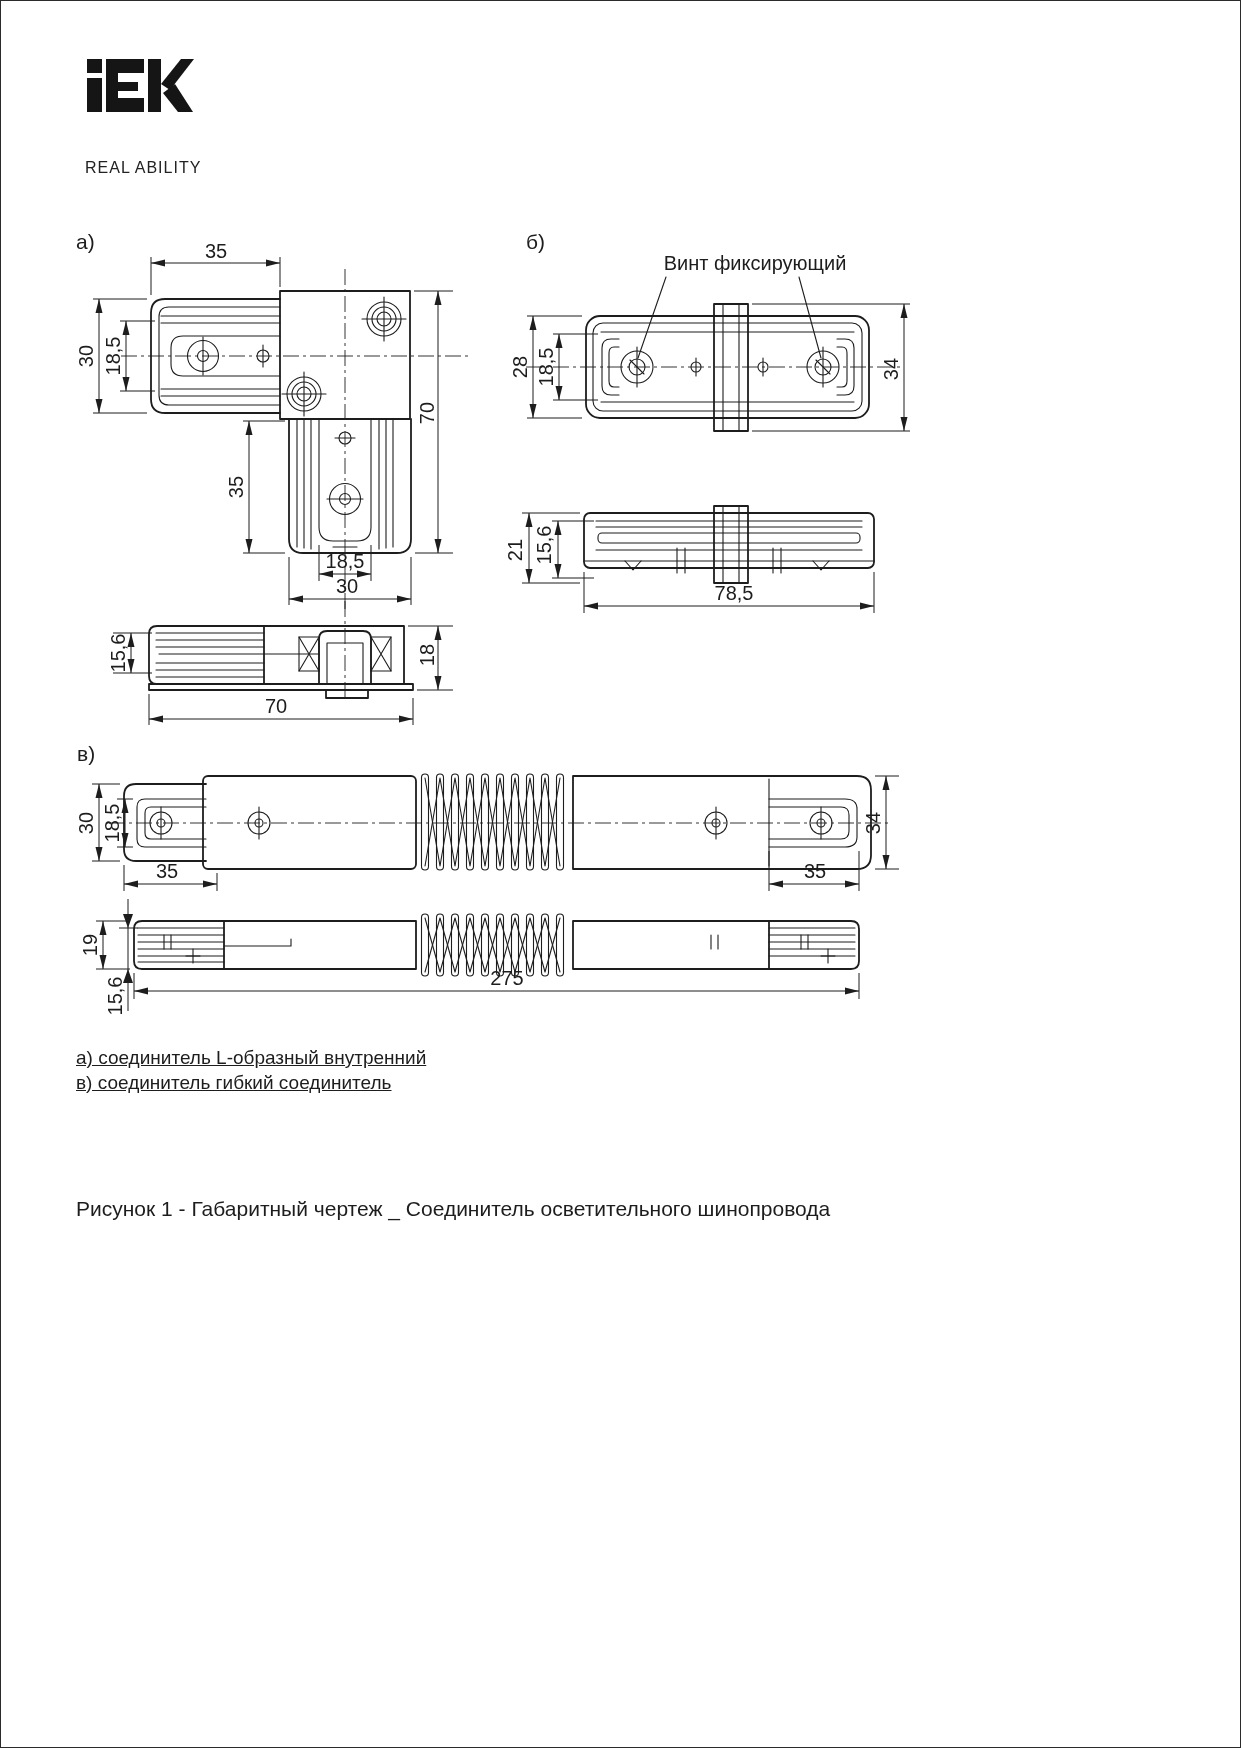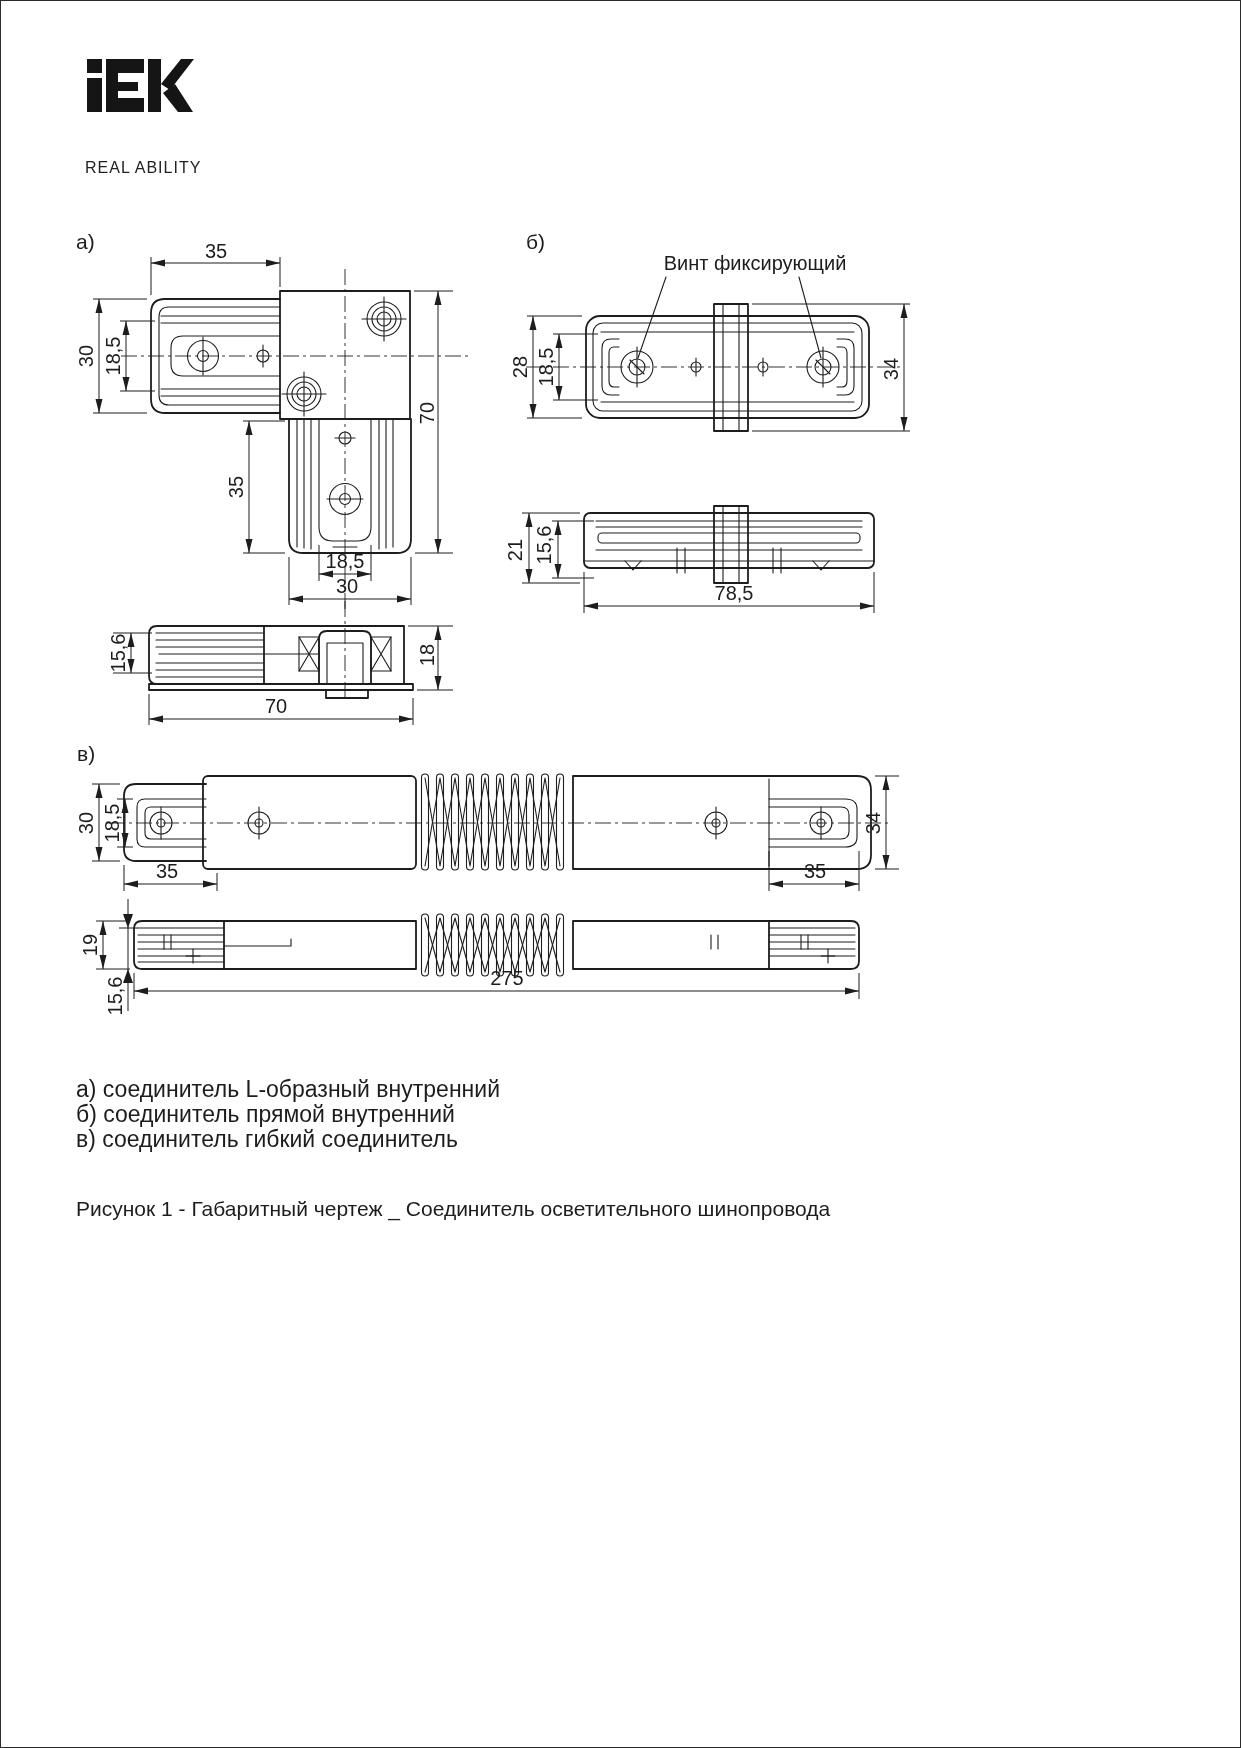--- a/index.html
+++ b/index.html
@@ -24,22 +24,22 @@
     fill:#1d1d1d;
   }
   .dim-text{font-size:20px;}
   .fig-label{font-size:21px;}
   .note-text{font-size:20px;}
   .part{fill:none;stroke:#1d1d1d;stroke-width:1.8;stroke-linejoin:round;stroke-linecap:round;}
   .thin{fill:none;stroke:#1d1d1d;stroke-width:1.1;stroke-linejoin:round;stroke-linecap:round;}
   .dim{fill:none;stroke:#1d1d1d;stroke-width:1;}
   .cl{fill:none;stroke:#1d1d1d;stroke-width:0.9;stroke-dasharray:16 4 3 4;}
   .captions{
-    position:absolute;left:75px;top:1076px;
-    font-size:23px;line-height:25px;
+    position:absolute;left:75px;top:1044px;
+    font-size:19px;line-height:25px;text-decoration:underline;
   }
   .figure-caption{
     position:absolute;left:75px;top:1196px;
     font-size:21px;
   }
 </style>
 </head>
 <body>
 
 <div class="page">
@@ -374,19 +374,18 @@
 
         <path class="dim" d="M133,972 V998 M858,972 V998"></path>
         <line class="dim" x1="133" y1="990" x2="858" y2="990" marker-start="url(#arr)" marker-end="url(#arr)"></line>
         <text class="dim-text" x="506" y="984" text-anchor="middle">275</text>
       </g>
     </g>
   </svg>
 
   <div class="captions">
     <div>а) соединитель L-образный внутренний</div>
-    <div>б) соединитель прямой внутренний</div>
     <div>в) соединитель гибкий соединитель</div>
   </div>
 
   <div class="figure-caption">Рисунок 1 - Габаритный чертеж _ Соединитель осветительного шинопровода</div>
 
 </div>
 
 </body></html>

